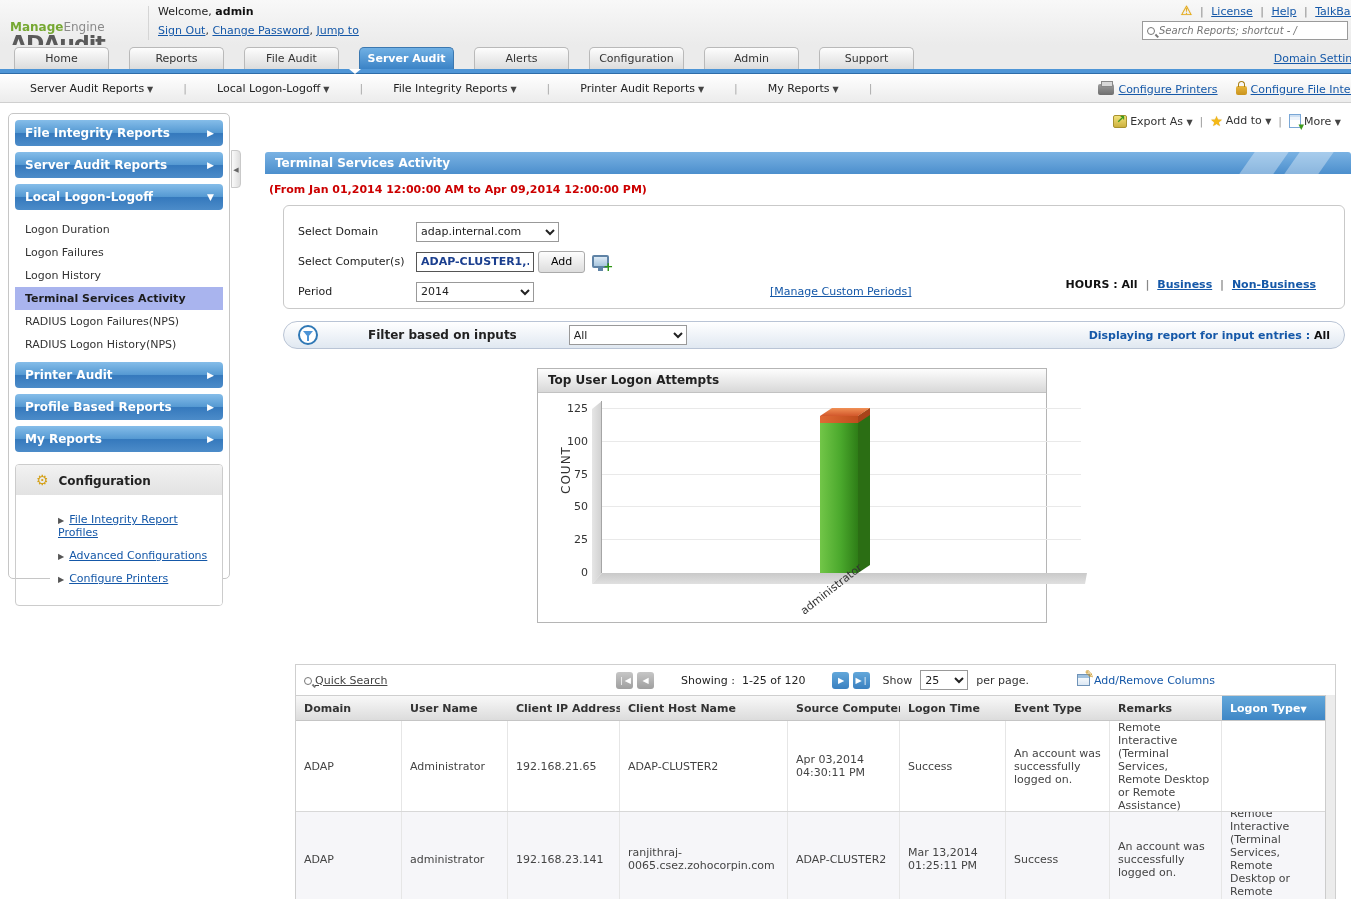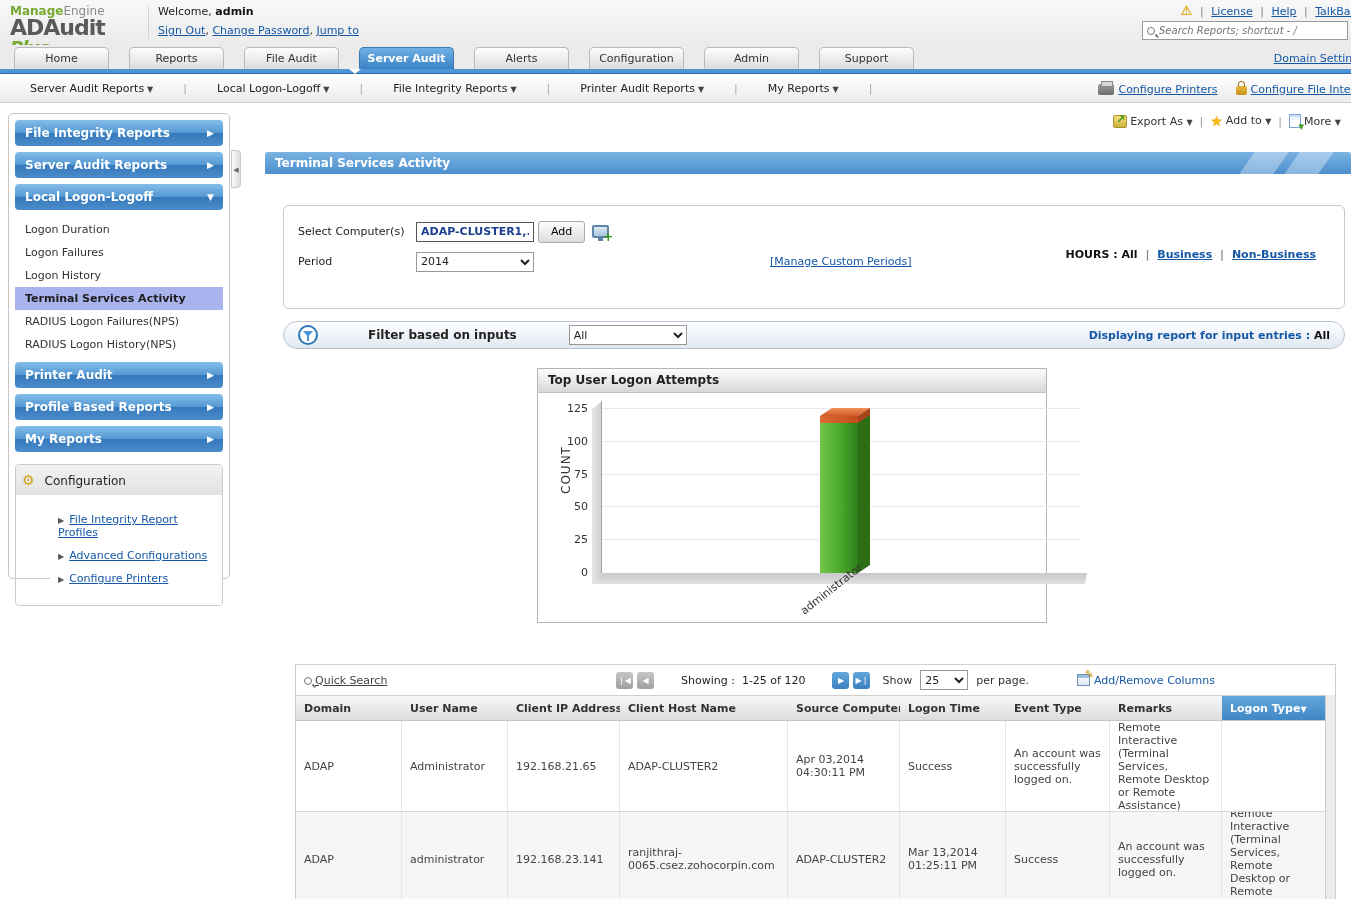--- a/index.html
+++ b/index.html
@@ -3,21 +3,21 @@
 <meta charset="utf-8">
 <style>
   * { margin:0; padding:0; box-sizing:border-box; }
   body { font-family:"DejaVu Sans","Liberation Sans",sans-serif; background:#fff; }
   .page { position:relative; width:1351px; height:899px; overflow:hidden; background:#fff; font-size:11px; color:#333; }
   a, .link { color:#1558a8; text-decoration:underline; cursor:pointer; }
 
   
   .topbar { position:absolute; left:0; top:0; width:100%; height:45px; background:linear-gradient(#f8f8f8,#ebebeb); }
   .logo { position:absolute; left:10px; top:4px; width:135px; cursor:pointer; }
-  .logo .l1 { font-size:12px; font-weight:bold; }
+  .logo .l1 { font-size:12px; font-weight:bold;margin-top:16px; }
   .logo .l1 .green { color:#76a832; }
   .logo .l1 .gray { color:#8a8a8a; font-weight:normal; }
   .logo .l2 { font-size:22px; font-weight:bold; color:#5a5a5a; letter-spacing:-1px; line-height:20px; }
   .logo .plus { font-size:18px; color:#76a832; font-style:italic; font-weight:bold; vertical-align:top;margin-top:48px; }
   .logo-div { position:absolute; left:148px; top:6px; width:1px; height:34px; background:#d5d5d5; }
   .welcome { position:absolute; left:158px; top:5px; }
   .welcome .row1 { color:#222; }
   .welcome b { color:#111; }
   .welcome .row2 { margin-top:6px; }
   .util { position:absolute; right:-12px; top:3px; white-space:nowrap; }
@@ -50,21 +50,21 @@
 
   
   .sidebar { position:absolute; left:8px; top:113px; width:222px; height:466px; border:1px solid #c6c6c6; border-radius:5px; padding:6px; background:#fff; }
   .sb-head { height:26px; line-height:26px; margin-bottom:6px; border-radius:4px; background:linear-gradient(#85bde9 0%,#569ad3 48%,#3579bd 52%,#4c8cc9 100%); color:#fff; font-weight:bold; font-size:12px; padding:0 10px; position:relative; cursor:pointer; }
   .sb-head .arr { position:absolute; right:9px; top:0; font-size:9px; }
   .sb-items { padding:2px 0 6px 0; }
   .sb-item { height:23px; line-height:23px; padding-left:10px; color:#333; cursor:pointer; }
   .sb-item.selected { background:#a9b4ee; font-weight:bold; color:#1c1c1c; }
   .badge-new { background:#e23b2e; color:#fff; font-size:9px; font-weight:bold; padding:1px 4px; border-radius:2px; margin-left:22px; vertical-align:1px; }
   .config-box { margin-top:12px; border:1px solid #ccc; border-radius:4px; overflow:hidden; }
-  .config-head { background:linear-gradient(#f2f2f2,#e2e2e2); padding:7px 6px; font-weight:normal; font-size:12px; color:#222; }
+  .config-head { background:linear-gradient(#f2f2f2,#e2e2e2); padding:7px 20px; font-weight:bold; font-size:12px; color:#222; }
   .gear { color:#d4a017; font-size:14px; margin-right:10px; }
   .config-body { background:#fff; padding:8px 8px 10px 8px;margin-left:34px; }
   .config-link { margin:10px 0; }
   .config-link .tri { color:#555; font-size:8px; margin-right:5px; text-decoration:none; display:inline-block; }
   .collapse-handle { position:absolute; left:231px; top:150px; width:10px; height:38px; background:linear-gradient(90deg,#fafafa,#ddd); border:1px solid #c9c9c9; border-radius:0 4px 4px 0; cursor:pointer; color:#666; font-size:7px; line-height:38px; text-align:center; }
 
   
   .main { position:absolute; left:265px; top:105px; width:1086px; height:794px; }
   .toolbar { position:absolute; top:8px; right:10px; display:flex; align-items:center; gap:7px; white-space:nowrap; }
   .toolbar .tsep { color:#999; }
@@ -248,22 +248,27 @@
       <span class="tsep">|</span>
       <span class="tool"><span class="ic-doc"></span><span>More</span> <span class="caret">▼</span></span>
     </div>
 
     <div class="titlebar">
       <span>Terminal Services Activity</span>
       <span class="stripe" style="right:70px"></span>
       <span class="stripe" style="right:25px"></span>
     </div>
 
+    <div class="daterange">(From Jan 01,2014 12:00:00 AM to Apr 09,2014 12:00:00 PM)</div>
 
     <div class="formbox">
+      <div class="frow">
+        <span class="flabel">Select Domain</span>
+        <select class="sel-domain"><option>adap.internal.com</option></select>
+      </div>
       <div class="frow">
         <span class="flabel">Select Computer(s)</span>
         <input class="inp-computers" value="ADAP-CLUSTER1,..." style="">
         <button class="btn-add">Add</button>
         <span class="ic-computer"></span>
       </div>
       <div class="frow">
         <span class="flabel">Period</span>
         <select class="sel-period"><option>2014</option></select>
         <a class="manage-periods">[Manage Custom Periods]</a>

